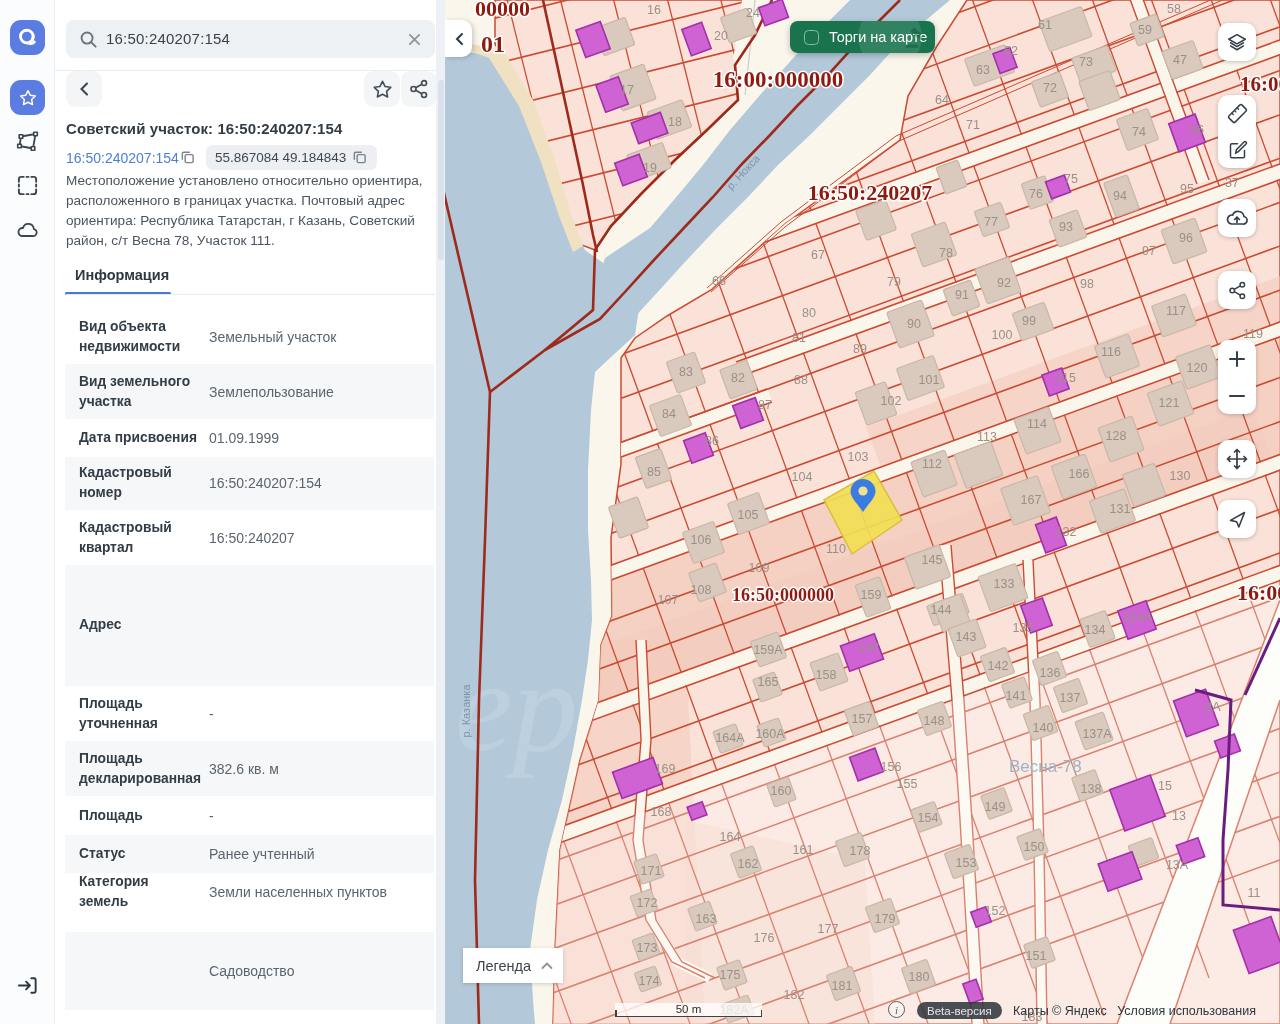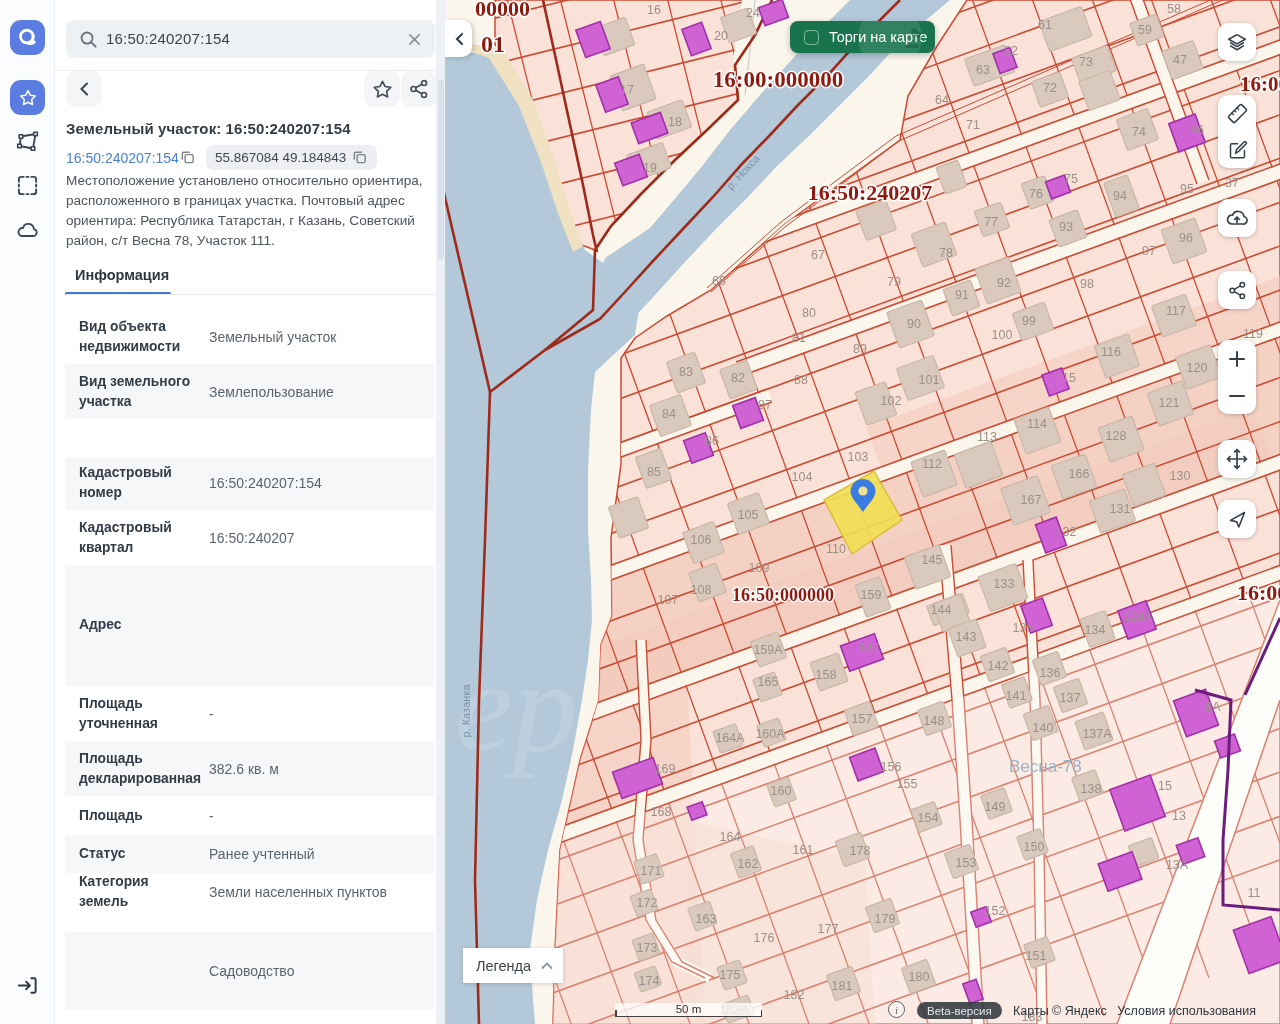--- a/index.html
+++ b/index.html
@@ -622,21 +622,21 @@
         </svg>
       </div>
 <div class="sqbtn" style="left:346px">
         <svg width="22" height="22" viewBox="0 0 24 24" fill="none" stroke="#434d57" stroke-width="1.8">
           <circle cx="6" cy="12" r="2.7"></circle>
           <circle cx="17.5" cy="5.5" r="2.7"></circle>
           <circle cx="17.5" cy="18.5" r="2.7"></circle>
           <path d="M8.4 10.7 L15.1 6.8 M8.4 13.3 L15.1 17.2"></path>
         </svg>
       </div>
-<div id="title">Земельный участок: 16:50:240207:154</div>
+<div id="title">Советский участок: 16:50:240207:154</div>
 <div id="chiplink">16:50:240207:154</div>
 <svg style="position:absolute;left:125px;top:149px" width="15" height="16" viewBox="0 0 16 16" fill="none" stroke="#7b848c" stroke-width="1.5">
         <rect x="5.5" y="5.5" width="8.5" height="8.5" rx="1.5"></rect>
         <path d="M10.5 3 L4 3 Q2.5 3 2.5 4.5 L2.5 11"></path>
       </svg>
 <div id="chip2">55.867084 49.184843</div>
 <svg style="position:absolute;left:297px;top:149px" width="15" height="16" viewBox="0 0 16 16" fill="none" stroke="#7b848c" stroke-width="1.5">
         <rect x="5.5" y="5.5" width="8.5" height="8.5" rx="1.5"></rect>
         <path d="M10.5 3 L4 3 Q2.5 3 2.5 4.5 L2.5 11"></path>
       </svg>
@@ -645,20 +645,24 @@
 <div id="tabu"></div>
 <div id="tabline"></div>
 <div class="row" style="top:309px;height:55px">
         <div class="lbl" style="top:8px">Вид объекта<br>недвижимости</div>
         <div class="val" style="top:18px;width:220px">Земельный участок</div>
       </div>
 <div class="row g" style="top:364px;height:55px">
         <div class="lbl" style="top:8px">Вид земельного<br>участка</div>
         <div class="val" style="top:18px;width:220px">Землепользование</div>
       </div>
+<div class="row" style="top:419px;height:38px">
+        <div class="lbl" style="top:9px">Дата присвоения</div>
+        <div class="val" style="top:9px;width:220px">01.09.1999</div>
+      </div>
 <div class="row g" style="top:457px;height:53px">
         <div class="lbl" style="top:6px">Кадастровый<br>номер</div>
         <div class="val" style="top:16px;width:220px">16:50:240207:154</div>
       </div>
 <div class="row" style="top:510px;height:55px">
         <div class="lbl" style="top:8px">Кадастровый<br>квартал</div>
         <div class="val" style="top:18px;width:220px">16:50:240207</div>
       </div>
 <div class="row g" style="top:565px;height:121px">
         <div class="lbl" style="top:50px">Адрес</div>

